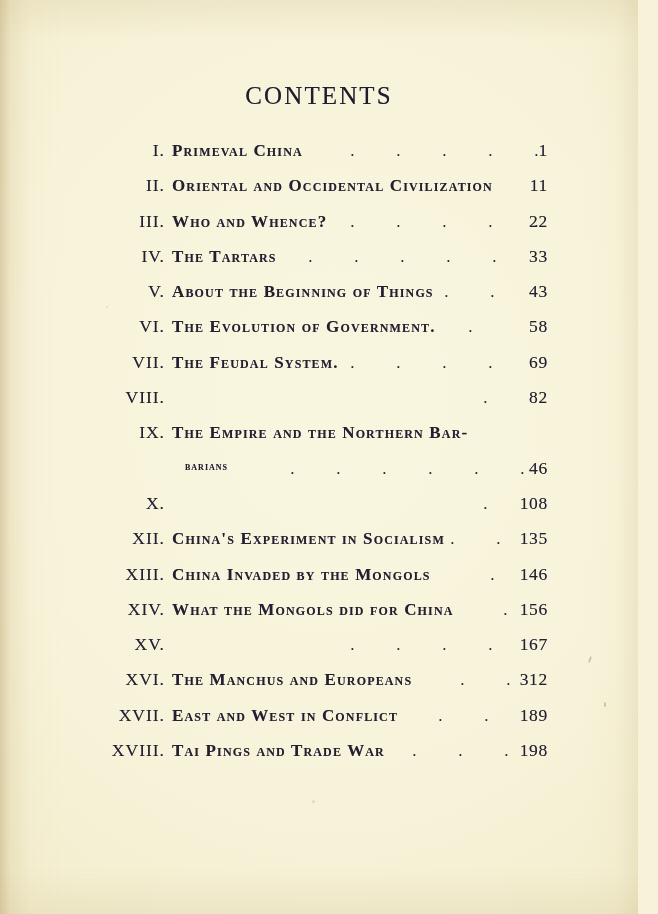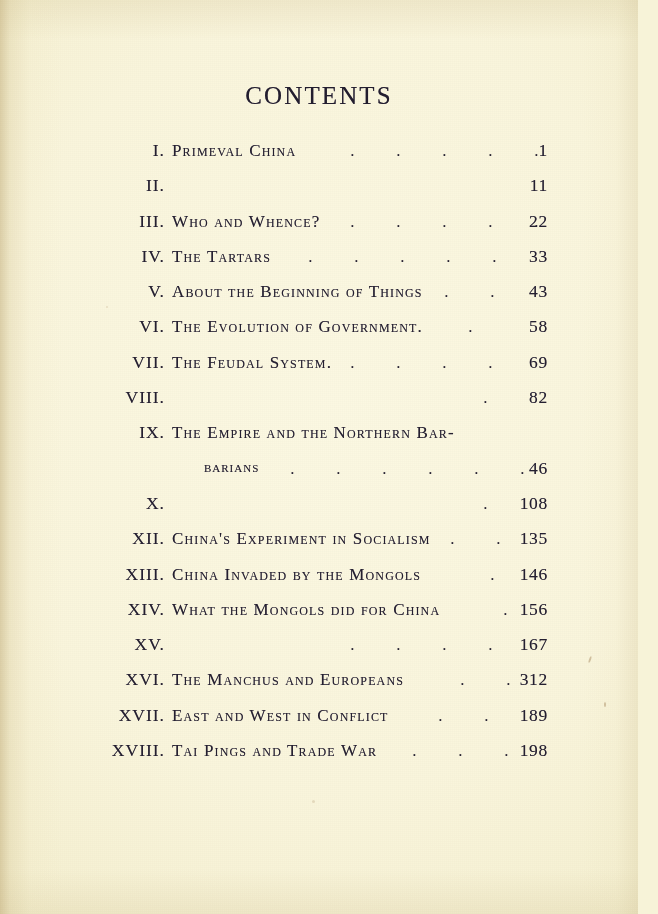--- a/index.html
+++ b/index.html
@@ -104,23 +104,24 @@
   .title {
     position: absolute;
     left: 172px;
     top: 1px;
     font-size: 17px;
     font-variant: small-caps;
     letter-spacing: 1.15px;
     white-space: nowrap;
     color: #241f30;
     text-shadow: 0 0 .5px rgba(40,30,60,.45);
-  }
-  
-  .title.indent { left: 204px; font-size: 15px; letter-spacing: 1.0px; }
+    font-weight: bold;
+  }
+  
+  .title.indent { left: 185px; font-size: 12px; letter-spacing: 1.0px; }
 
   .dots {
     position: absolute;
     top: 1px;
     height: 22px;
     white-space: nowrap;
     font-size: 17px;
     letter-spacing: 1.15px;
     color: #241f30;
     pointer-events: none;
@@ -159,20 +160,21 @@
 
   <div class="toc">
       <div class="row">
         <div class="num">I.</div>
         <div class="title">Primeval China</div>
         <div class="dots" style="left: 330px;"><span>.</span><span>.</span><span>.</span><span>.</span><span>.</span></div>
         <div class="pg">1</div>
       </div>
       <div class="row">
         <div class="num">II.</div>
+        <div class="title">Oriental and Occidental Civilization</div>
         <div class="pg">11</div>
       </div>
       <div class="row">
         <div class="num">III.</div>
         <div class="title">Who and Whence?</div>
         <div class="dots" style="left: 330px;"><span>.</span><span>.</span><span>.</span><span>.</span><span>.</span></div>
         <div class="pg">22</div>
       </div>
       <div class="row">
         <div class="num">IV.</div>

